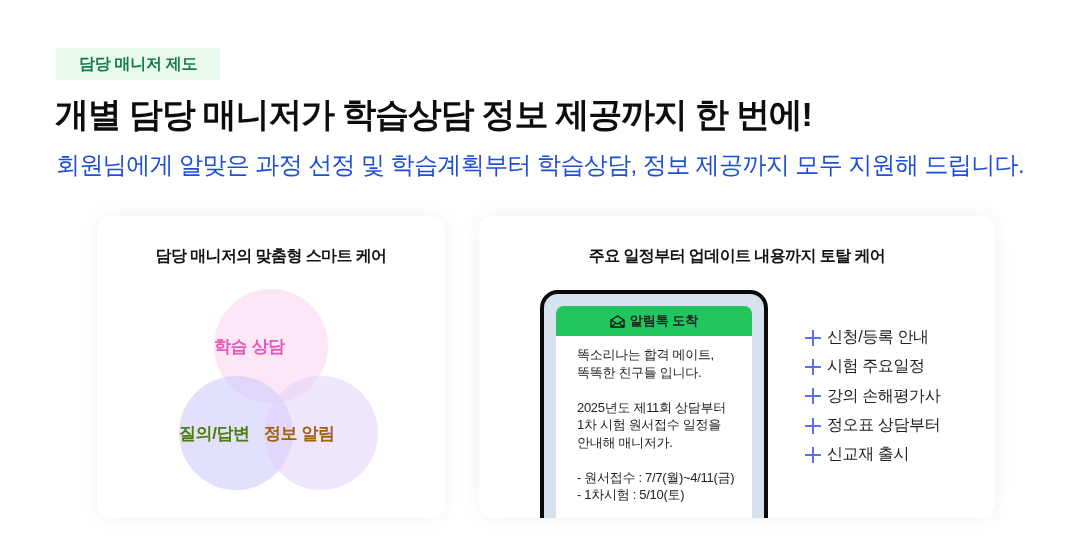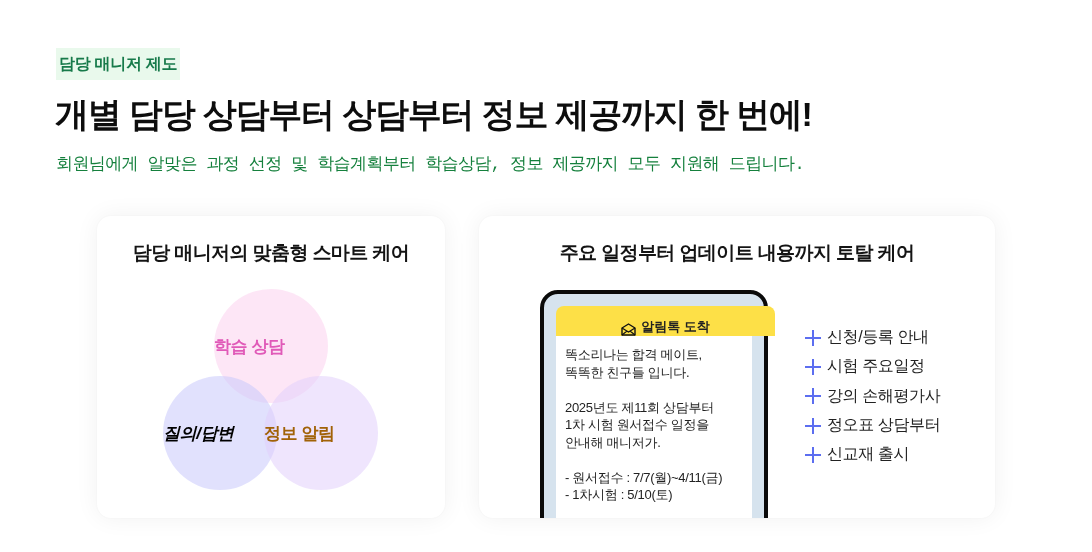--- a/index.html
+++ b/index.html
@@ -1,93 +1,92 @@
 <!DOCTYPE html>
 <html><head>
   <meta charset="utf-8">
   <style>
     * { box-sizing: border-box; margin: 0; padding: 0; }
     html, body { width: 1092px; height: 552px; background: #ffffff; overflow: hidden; }
     body { font-family: "Liberation Sans", "DejaVu Sans", sans-serif; color: #111111; position: relative; }
 
     .badge {
       position: absolute; left: 56px; top: 48px; height: 32px;
-      padding: 0 3px; background: #e9f9ec; color: #177a4a;
+      padding: 0 23px; background: #e9f9ec; color: #177a4a;
       font-size: 16px; font-weight: 700; line-height: 32px; letter-spacing: -0.3px;
     }
     .title {
       position: absolute; left: 55px; top: 90px;
       font-size: 34px; font-weight: 700; letter-spacing: -1.2px; color: #0d0d0d; line-height: 48px;
       white-space: nowrap;
     }
     .subtitle {
       position: absolute; left: 56px; top: 150px;
-      font-size: 17px; letter-spacing: -0.6px; color: #15803d; line-height: 30px;
+      font-size: 24px; letter-spacing: -0.6px; color: #1d4ed8; line-height: 30px;
       white-space: nowrap;
-      font-family: Liberation Mono, monospace;
     }
 
     .card {
       position: absolute; top: 216px; height: 302px; background: #ffffff;
       border-radius: 14px;
       box-shadow: 0 0 24px rgba(0,0,0,0.06), 0 0 2px rgba(0,0,0,0.04);
       overflow: hidden;
     }
     .card-left { left: 97px; width: 348px; }
     .card-right { left: 479px; width: 516px; }
 
     .card-title {
-      position: absolute; left: 0; right: 0; top: 24px; text-align: center;
-      font-size: 19px; font-weight: 700; letter-spacing: -0.6px; color: #141414;
+      position: absolute; left: 0; right: 0; top: 30px; text-align: center;
+      font-size: 16px; font-weight: 700; letter-spacing: -0.6px; color: #141414;
       white-space: nowrap;
     }
 
     .circle {
       position: absolute; width: 114px; height: 114px; border-radius: 50%;
       display: flex; align-items: center; 
       font-size: 17px; font-weight: 700; letter-spacing: -0.4px;
     }
     .c-top { left: 117px; top: 73px; background: rgba(252, 214, 240, 0.62); color: #e05ab8; }
-    .c-left { left: 66px; top: 160px; background: rgba(200, 200, 252, 0.55); color: #000000; font-style: italic; }
+    .c-left { left: 82px; top: 160px; background: rgba(200, 200, 252, 0.55); color: #4d7c0f; }
     .c-right { left: 167px; top: 160px; background: rgba(225, 208, 252, 0.55); color: #a16207; }
     .circle span { position: relative; }
 
     .phone {
       position: absolute; left: 61px; top: 74px; width: 228px; height: 260px;
       border: 4px solid #0a0a0a; border-radius: 18px; background: #d6e3ee;
     }
     .phone-head {
-      position: absolute; left: 12px; top: 12px; width: 219px; height: 30px;
-      background: #fde047; border-radius: 8px 8px 0 0;
-      display: flex; align-items: flex-end; justify-content: center; gap: 5px;
+      position: absolute; left: 12px; top: 12px; width: 196px; height: 30px;
+      background: #22c55e; border-radius: 8px 8px 0 0;
+      display: flex; align-items: center; justify-content: center; gap: 5px;
       font-size: 13px; font-weight: 700; color: #222;
     }
     .phone-body {
       position: absolute; left: 12px; top: 42px; width: 196px; height: 220px;
       background: #ffffff; padding: 10px 9px;
       font-size: 13px; line-height: 17.5px; color: #222; letter-spacing: -0.3px;
     }
-    .phone-body p { white-space: nowrap; }
+    .phone-body p { white-space: nowrap; margin-left: 12px; }
     .phone-body .gap { height: 17.5px; }
 
     .feature-list { position: absolute; left: 326px; top: 107px; list-style: none; }
     .feature-list li {
       display: flex; align-items: center; height: 29.3px;
       font-size: 16px; color: #222; letter-spacing: -0.4px; white-space: nowrap;
     }
     .plus { width: 16px; height: 16px; margin-right: 6px; position: relative; flex: none; }
     .plus::before, .plus::after { content: ""; position: absolute; background: #5c6ef0; }
     .plus::before { left: 7px; top: 0; width: 2px; height: 16px; }
     .plus::after { left: 0; top: 7px; width: 16px; height: 2px; }
   </style>
 </head>
 <body>
 
 <div class="badge">담당 매니저 제도</div>
-<h1 class="title">개별 담당 상담부터 상담부터 정보 제공까지 한 번에!</h1>
+<h1 class="title">개별 담당 매니저가 학습상담 정보 제공까지 한 번에!</h1>
 <p class="subtitle">회원님에게 알맞은 과정 선정 및 학습계획부터 학습상담, 정보 제공까지 모두 지원해 드립니다.</p>
 
 <section class="card card-left">
   <h2 class="card-title">담당 매니저의 맞춤형 스마트 케어</h2>
   <div class="circle c-top">
     <span>학습 상담</span>
   </div>
   <div class="circle c-left">
     <span>질의/답변</span>
   </div>

